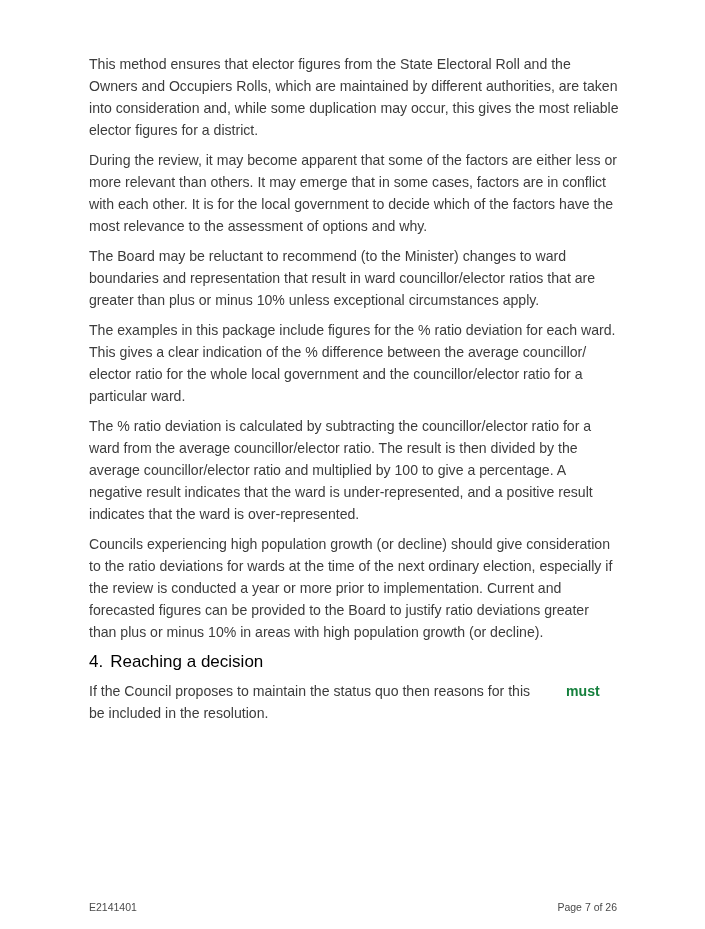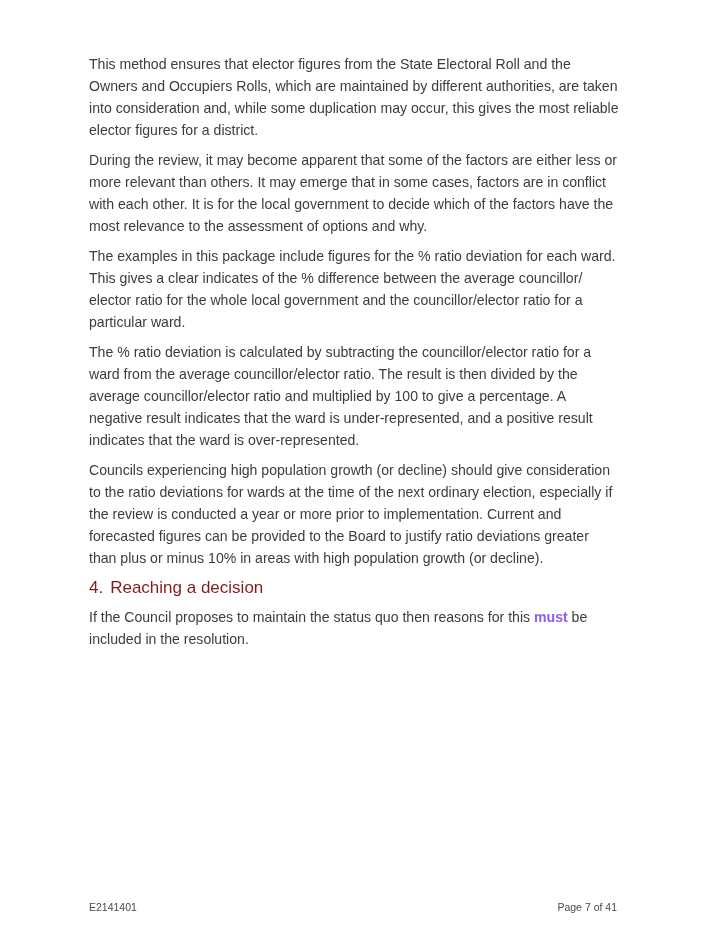--- a/index.html
+++ b/index.html
@@ -24,52 +24,53 @@
     p.para {
       margin: 0 0 8px 0;
       font-size: 14.1px;
       line-height: 22px;
       color: #3c3c3c;
     }
     h2.section-heading {
       margin: 6px 0 7px 0;
       font-size: 17px;
       font-weight: normal;
-      color: #7f1d1d;
+      color: #000000;
       line-height: 22px;
     }
     h2.section-heading .num {
       margin-right: 7px;
     }
     .footer {
       position: absolute;
       left: 89px;
       top: 901px;
       width: 528px;
       font-size: 10.5px;
       color: #4a4a4a;
       display: flex;
       justify-content: space-between;
       gap: 20px;
     }
-    b { font-weight: bold; color: #8b5cf6; }
+    b { font-weight: bold; color: #15803d; margin-left: 32px; }
   </style>
 </head>
 <body>
 
 <div class="page">
   <p class="para">This method ensures that elector figures from the State Electoral Roll and the Owners and Occupiers Rolls, which are maintained by different authorities, are taken into consideration and, while some duplication may occur, this gives the most reliable elector figures for a district.</p>
   <p class="para">During the review, it may become apparent that some of the factors are either less or more relevant than others. It may emerge that in some cases, factors are in conflict with each other. It is for the local government to decide which of the factors have the most relevance to the assessment of options and why.</p>
-  <p class="para">The examples in this package include figures for the % ratio deviation for each ward. This gives a clear indicates of the % difference between the average councillor/ elector ratio for the whole local government and the councillor/elector ratio for a particular ward.</p>
+  <p class="para">The Board may be reluctant to recommend (to the Minister) changes to ward boundaries and representation that result in ward councillor/elector ratios that are greater than plus or minus 10% unless exceptional circumstances apply.</p>
+  <p class="para">The examples in this package include figures for the % ratio deviation for each ward. This gives a clear indication of the % difference between the average councillor/ elector ratio for the whole local government and the councillor/elector ratio for a particular ward.</p>
   <p class="para">The % ratio deviation is calculated by subtracting the councillor/elector ratio for a ward from the average councillor/elector ratio. The result is then divided by the average councillor/elector ratio and multiplied by 100 to give a percentage. A negative result indicates that the ward is under-represented, and a positive result indicates that the ward is over-represented.</p>
   <p class="para">Councils experiencing high population growth (or decline) should give consideration to the ratio deviations for wards at the time of the next ordinary election, especially if the review is conducted a year or more prior to implementation. Current and forecasted figures can be provided to the Board to justify ratio deviations greater than plus or minus 10% in areas with high population growth (or decline).</p>
 
   <h2 class="section-heading">
     <span class="num">4.</span><span>Reaching a decision</span>
   </h2>
 
   <p class="para"><span>If the Council proposes to maintain the status quo then reasons for this </span><b>must</b><span> be included in the resolution.</span></p>
 </div>
 
 <div class="footer">
   <span>E2141401</span>
-  <span>Page 7 of 41</span>
+  <span>Page 7 of 26</span>
 </div>
 
 </body></html>

